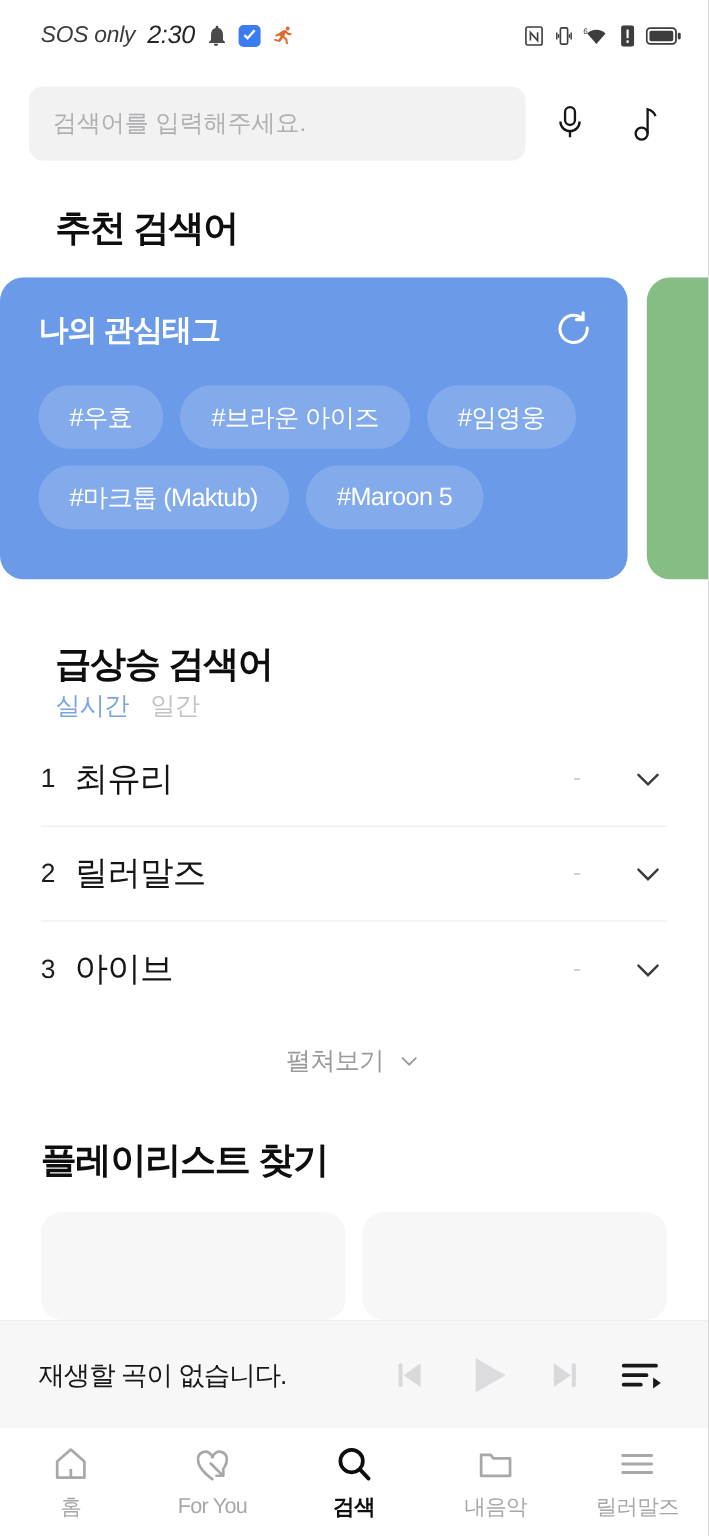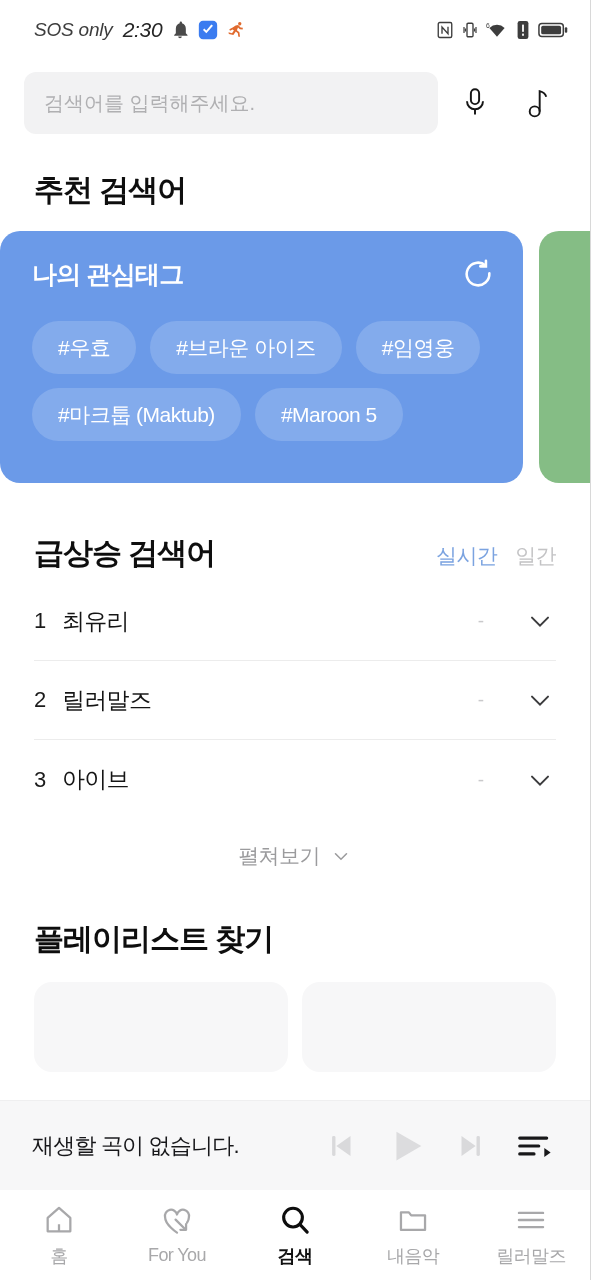--- a/index.html
+++ b/index.html
@@ -40,21 +40,21 @@
     font-family:"Liberation Sans","DejaVu Sans",sans-serif;
   }
   .searchbox input::placeholder { color:#b0b0b2; }
   .sicon { width:54px; height:62px; display:flex; align-items:center; justify-content:center; }
 
   
   .sec-title {
     font-size:30px; font-weight:bold; color:#0e0e0e; letter-spacing:-1px;
   }
   .sec-head {
-    padding:0 34px; display:flex; align-items:baseline; justify-content:space-between;
+    padding:0 46px; display:flex; align-items:baseline; justify-content:space-between;
   }
   .tabs { display:flex; gap:18px; align-items:baseline; }
   .tab { font-size:21px; letter-spacing:-.6px; color:#c3c3c5; }
   .tab.active { color:#7ba3e0; }
 
   
   .cards-row {
     margin-top:20px; display:flex; gap:16px;
     height:252px; overflow:hidden;
   }
@@ -74,21 +74,21 @@
     font-size:21px; color:#ffffff; letter-spacing:-.5px; white-space:nowrap;
   }
 
   
   .ranklist { margin-top:8px; padding:0 34px; }
   .rankrow {
     height:79px; display:flex; align-items:center;
     border-bottom:1px solid #ececec;
   }
   .rank-no { font-size:22px; color:#1b1b1b; width:28px; }
-  .rank-name { font-size:23px; color:#151515; letter-spacing:-.7px; flex:1; }
+  .rank-name { font-size:28px; color:#151515; letter-spacing:-.7px; flex:1; }
   .rank-chg { font-size:19px; color:#c9c9cb; margin-right:40px; }
   .expandrow {
     display:flex; align-items:center; justify-content:center; gap:10px;
     height:74px; font-size:21px; color:#9b9b9d; letter-spacing:-.6px;
   }
 
   
   .pl-head { padding:26px 34px 0; }
   .pl-row { display:flex; gap:14px; padding:22px 34px 0; }
   .pl-card {
@@ -216,21 +216,21 @@
         <div class="chip">#우효</div>
         <div class="chip">#브라운 아이즈</div>
         <div class="chip">#임영웅</div>
         <div class="chip">#마크툽 (Maktub)</div>
         <div class="chip">#Maroon 5</div>
       </div>
     </div>
     <div class="card-green"></div>
   </div>
 
-  <div class="sec-head" style="margin-top:50px;">
+  <div class="sec-head" style="margin-top:50px;flex-direction:column;">
     <div class="sec-title">급상승 검색어</div>
     <div class="tabs">
       <div class="tab active">실시간</div>
       <div class="tab">일간</div>
     </div>
   </div>
 
   <div class="ranklist">
     <div class="rankrow">
       <div class="rank-no">1</div>

